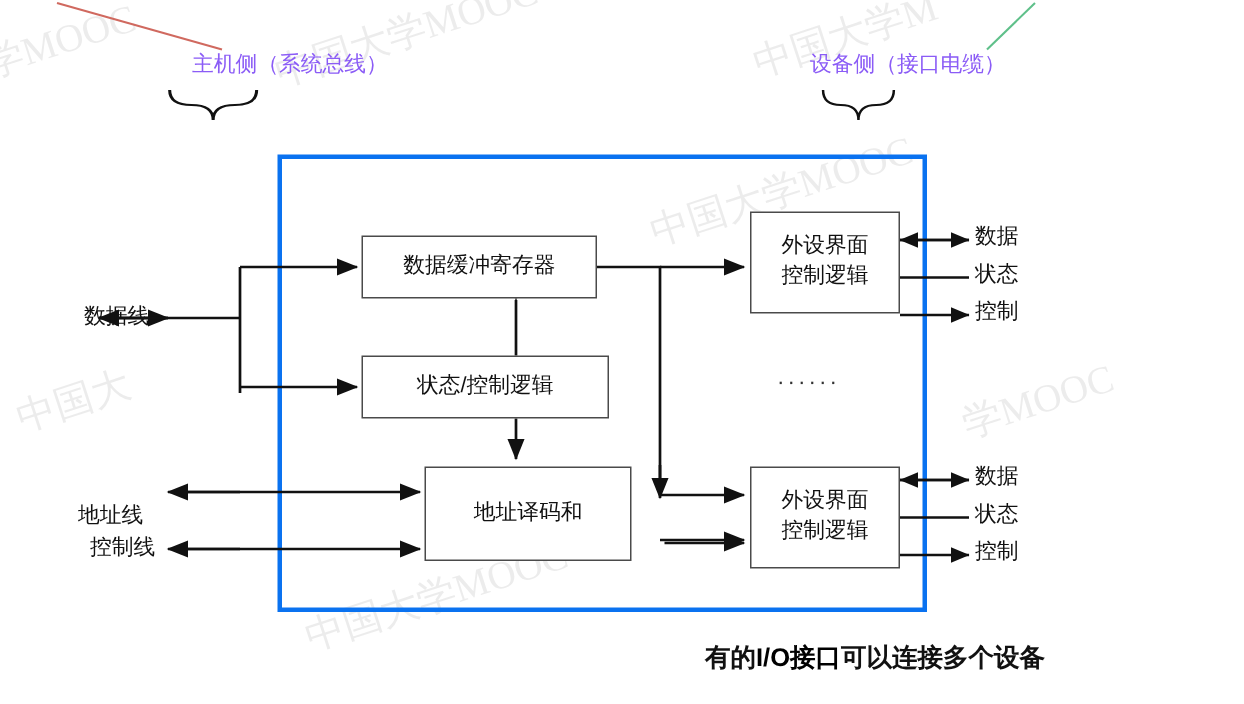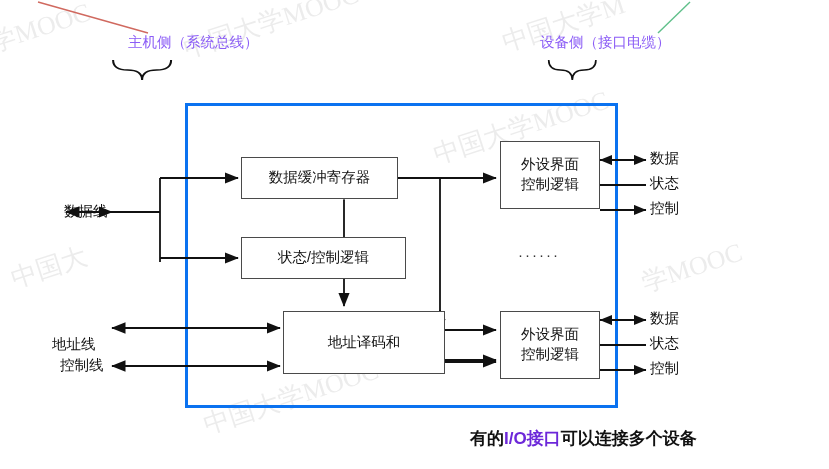--- a/index.html
+++ b/index.html
@@ -44,21 +44,21 @@
     line-height:1.35;
     font-family:Liberation Mono, monospace;
   }
   .caption{
     position:absolute;
     font-size:17px;
     font-weight:bold;
     color:#111;
     white-space:nowrap;
   }
-  .caption .hl{color:#6d28d9;}
+  .caption .hl{color:#000000;}
   .dots{
     position:absolute;
     font-size:15px;
     letter-spacing:2px;
     color:#333;
   }
   .toplbl{
     position:absolute;
     font-size:14.5px;
     color:#8b5cf6;
@@ -134,33 +134,33 @@
 
     <path d="M600,320 L646,320" stroke="#111" stroke-width="1.8" fill="none" marker-end="url(#ahs)"></path>
     <path d="M646,320 L600,320" stroke="#111" stroke-width="1.8" fill="none" marker-end="url(#ahs)"></path>
     <path d="M600,345 L646,345" stroke="#111" stroke-width="1.8" fill="none" marker-start="url(#ahs)"></path>
     <path d="M600,370 L646,370" stroke="#111" stroke-width="1.8" fill="none" marker-end="url(#ahs)"></path>
   </svg>
 
   <div class="toplbl" style="left:128px;top:33px;">主机侧（系统总线）</div>
   <div class="toplbl" style="left:540px;top:33px;font-family:Liberation Mono, monospace;">设备侧（接口电缆）</div>
 
-  <div class="lbl" style="left:64px;top:203px;">数据线</div>
+  <div class="lbl" style="left:56px;top:203px;">数据线</div>
   <div class="lbl" style="left:52px;top:336px;">地址线</div>
   <div class="lbl" style="left:60px;top:357px;">控制线</div>
 
   <div class="box" style="left:241px;top:157px;width:157px;height:42px;">
     <span>数据缓冲寄存器</span>
   </div>
 
   <div class="box" style="left:241px;top:237px;width:165px;height:42px;">
     <span>状态/控制逻辑</span>
   </div>
 
-  <div class="box" style="left:283px;top:311px;width:162px;height:63px;">
+  <div class="box" style="left:283px;top:311px;width:138px;height:63px;">
     <span>地址译码和</span>
   </div>
 
   <div class="box" style="left:500px;top:141px;width:100px;height:68px;">
     <span>外设界面</span>
     <span>控制逻辑</span>
   </div>
 
   <div class="box" style="left:500px;top:311px;width:100px;height:68px;">
     <span>外设界面</span>

